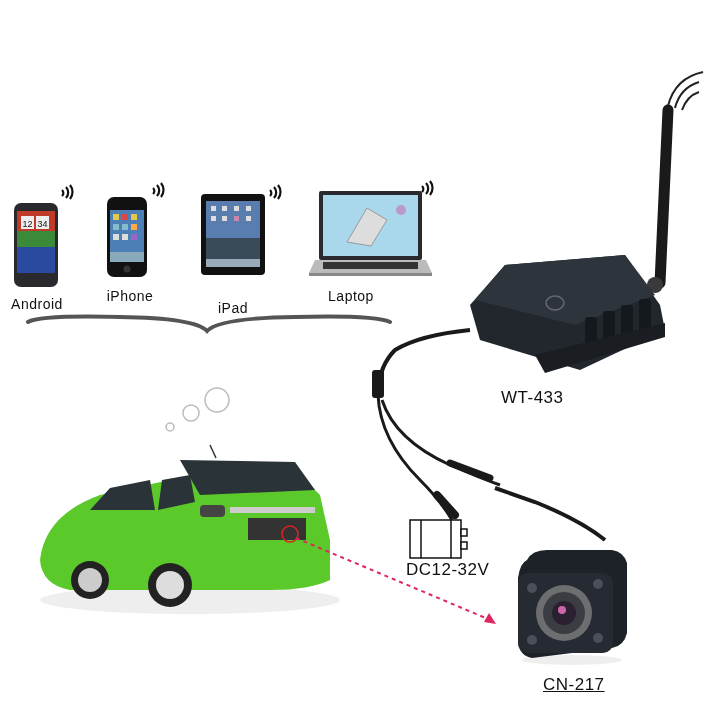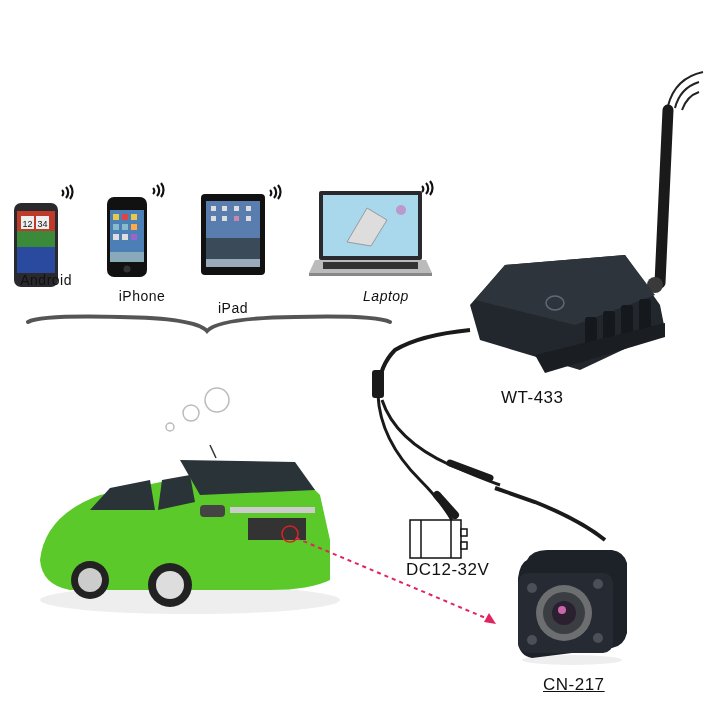--- a/index.html
+++ b/index.html
@@ -26,21 +26,21 @@
       <rect x="23" y="14" width="13" height="13" fill="#eee"></rect>
     <text x="14.5" y="24.5" font-size="9" text-anchor="middle" fill="#111" font-family="Liberation Sans, sans-serif">12</text>
     <text x="29.5" y="24.5" font-size="9" text-anchor="middle" fill="#111" font-family="Liberation Sans, sans-serif">34</text>
   </svg>
 </div>
 <svg width="14" height="16" style="left:60px;top:184px;">
   <path d="M2 12 A4 4 0 0 0 2 6" stroke="#111" stroke-width="2.2" fill="none"></path>
   <path d="M6 14 A8 8 0 0 0 6 3" stroke="#111" stroke-width="2.2" fill="none"></path>
   <path d="M10 15 A11 11 0 0 0 10 1" stroke="#111" stroke-width="2.2" fill="none"></path>
 </svg>
-<div class="label" style="left:2px;top:272px;width:70px;text-align:right;">Android</div>
+<div class="label" style="left:2px;top:296px;width:70px;">Android</div>
 
 <div class="abs" style="left:106px;top:196px;width:42px;height:82px;">
   <svg width="42" height="82" style="left:0;top:0;">
     <rect x="1" y="1" width="40" height="80" rx="7" fill="#111"></rect>
     <rect x="4" y="14" width="34" height="52" fill="#4d7fb7"></rect>
     <g fill="#e6c84a">
         <rect x="7" y="18" width="6" height="6"></rect>
         <rect x="16" y="18" width="6" height="6" fill="#d44"></rect>
         <rect x="25" y="18" width="6" height="6"></rect>
       </g>
@@ -56,21 +56,21 @@
       </g>
     <rect x="4" y="56" width="34" height="10" fill="#8ab"></rect>
     <circle cx="21" cy="73" r="3.5" fill="#333"></circle>
   </svg>
 </div>
 <svg width="14" height="16" style="left:151px;top:182px;">
   <path d="M2 12 A4 4 0 0 0 2 6" stroke="#111" stroke-width="2.2" fill="none"></path>
   <path d="M6 14 A8 8 0 0 0 6 3" stroke="#111" stroke-width="2.2" fill="none"></path>
   <path d="M10 15 A11 11 0 0 0 10 1" stroke="#111" stroke-width="2.2" fill="none"></path>
 </svg>
-<div class="label" style="left:107px;top:288px;width:70px;">iPhone</div>
+<div class="label" style="left:95px;top:288px;width:70px;">iPhone</div>
 
 <div class="abs" style="left:200px;top:193px;width:66px;height:83px;">
   <svg width="66" height="83" style="left:0;top:0;">
     <rect x="1" y="1" width="64" height="81" rx="4" fill="#111"></rect>
     <rect x="6" y="8" width="54" height="66" fill="#5a7db0"></rect>
     <rect x="6" y="45" width="54" height="29" fill="#3b4a58"></rect>
     <g fill="#ddd">
         <rect x="11" y="13" width="5" height="5"></rect>
         <rect x="22" y="13" width="5" height="5"></rect>
         <rect x="34" y="13" width="5" height="5"></rect>
@@ -99,21 +99,21 @@
     <polygon points="6,70 117,70 123,83 0,83" fill="#bbb"></polygon>
     <rect x="14" y="72" width="95" height="7" fill="#333"></rect>
     <rect x="0" y="83" width="123" height="3" fill="#888"></rect>
   </svg>
 </div>
 <svg width="14" height="16" style="left:420px;top:180px;">
   <path d="M2 12 A4 4 0 0 0 2 6" stroke="#111" stroke-width="2.2" fill="none"></path>
   <path d="M6 14 A8 8 0 0 0 6 3" stroke="#111" stroke-width="2.2" fill="none"></path>
   <path d="M10 15 A11 11 0 0 0 10 1" stroke="#111" stroke-width="2.2" fill="none"></path>
 </svg>
-<div class="label" style="left:351px;top:288px;width:70px;font-style:italic;">Laptop</div>
+<div class="label" style="left:316px;top:288px;width:70px;">Laptop</div>
 
 <svg width="50" height="50" style="left:665px;top:68px;">
   <path d="M3 38 Q10 10 38 4" stroke="#222" stroke-width="2" fill="none"></path>
   <path d="M10 40 Q15 20 34 14" stroke="#222" stroke-width="2" fill="none"></path>
   <path d="M17 42 Q22 28 34 24" stroke="#222" stroke-width="2" fill="none"></path>
 </svg>
 
 <svg width="709" height="708" style="left:0;top:0;">
   <path d="M470 330 Q420 335 395 350 Q380 365 378 390" stroke="#1a1a1a" stroke-width="4" fill="none"></path>
   <path d="M378 395 Q380 440 420 480 Q440 500 452 520" stroke="#1a1a1a" stroke-width="3" fill="none"></path>

